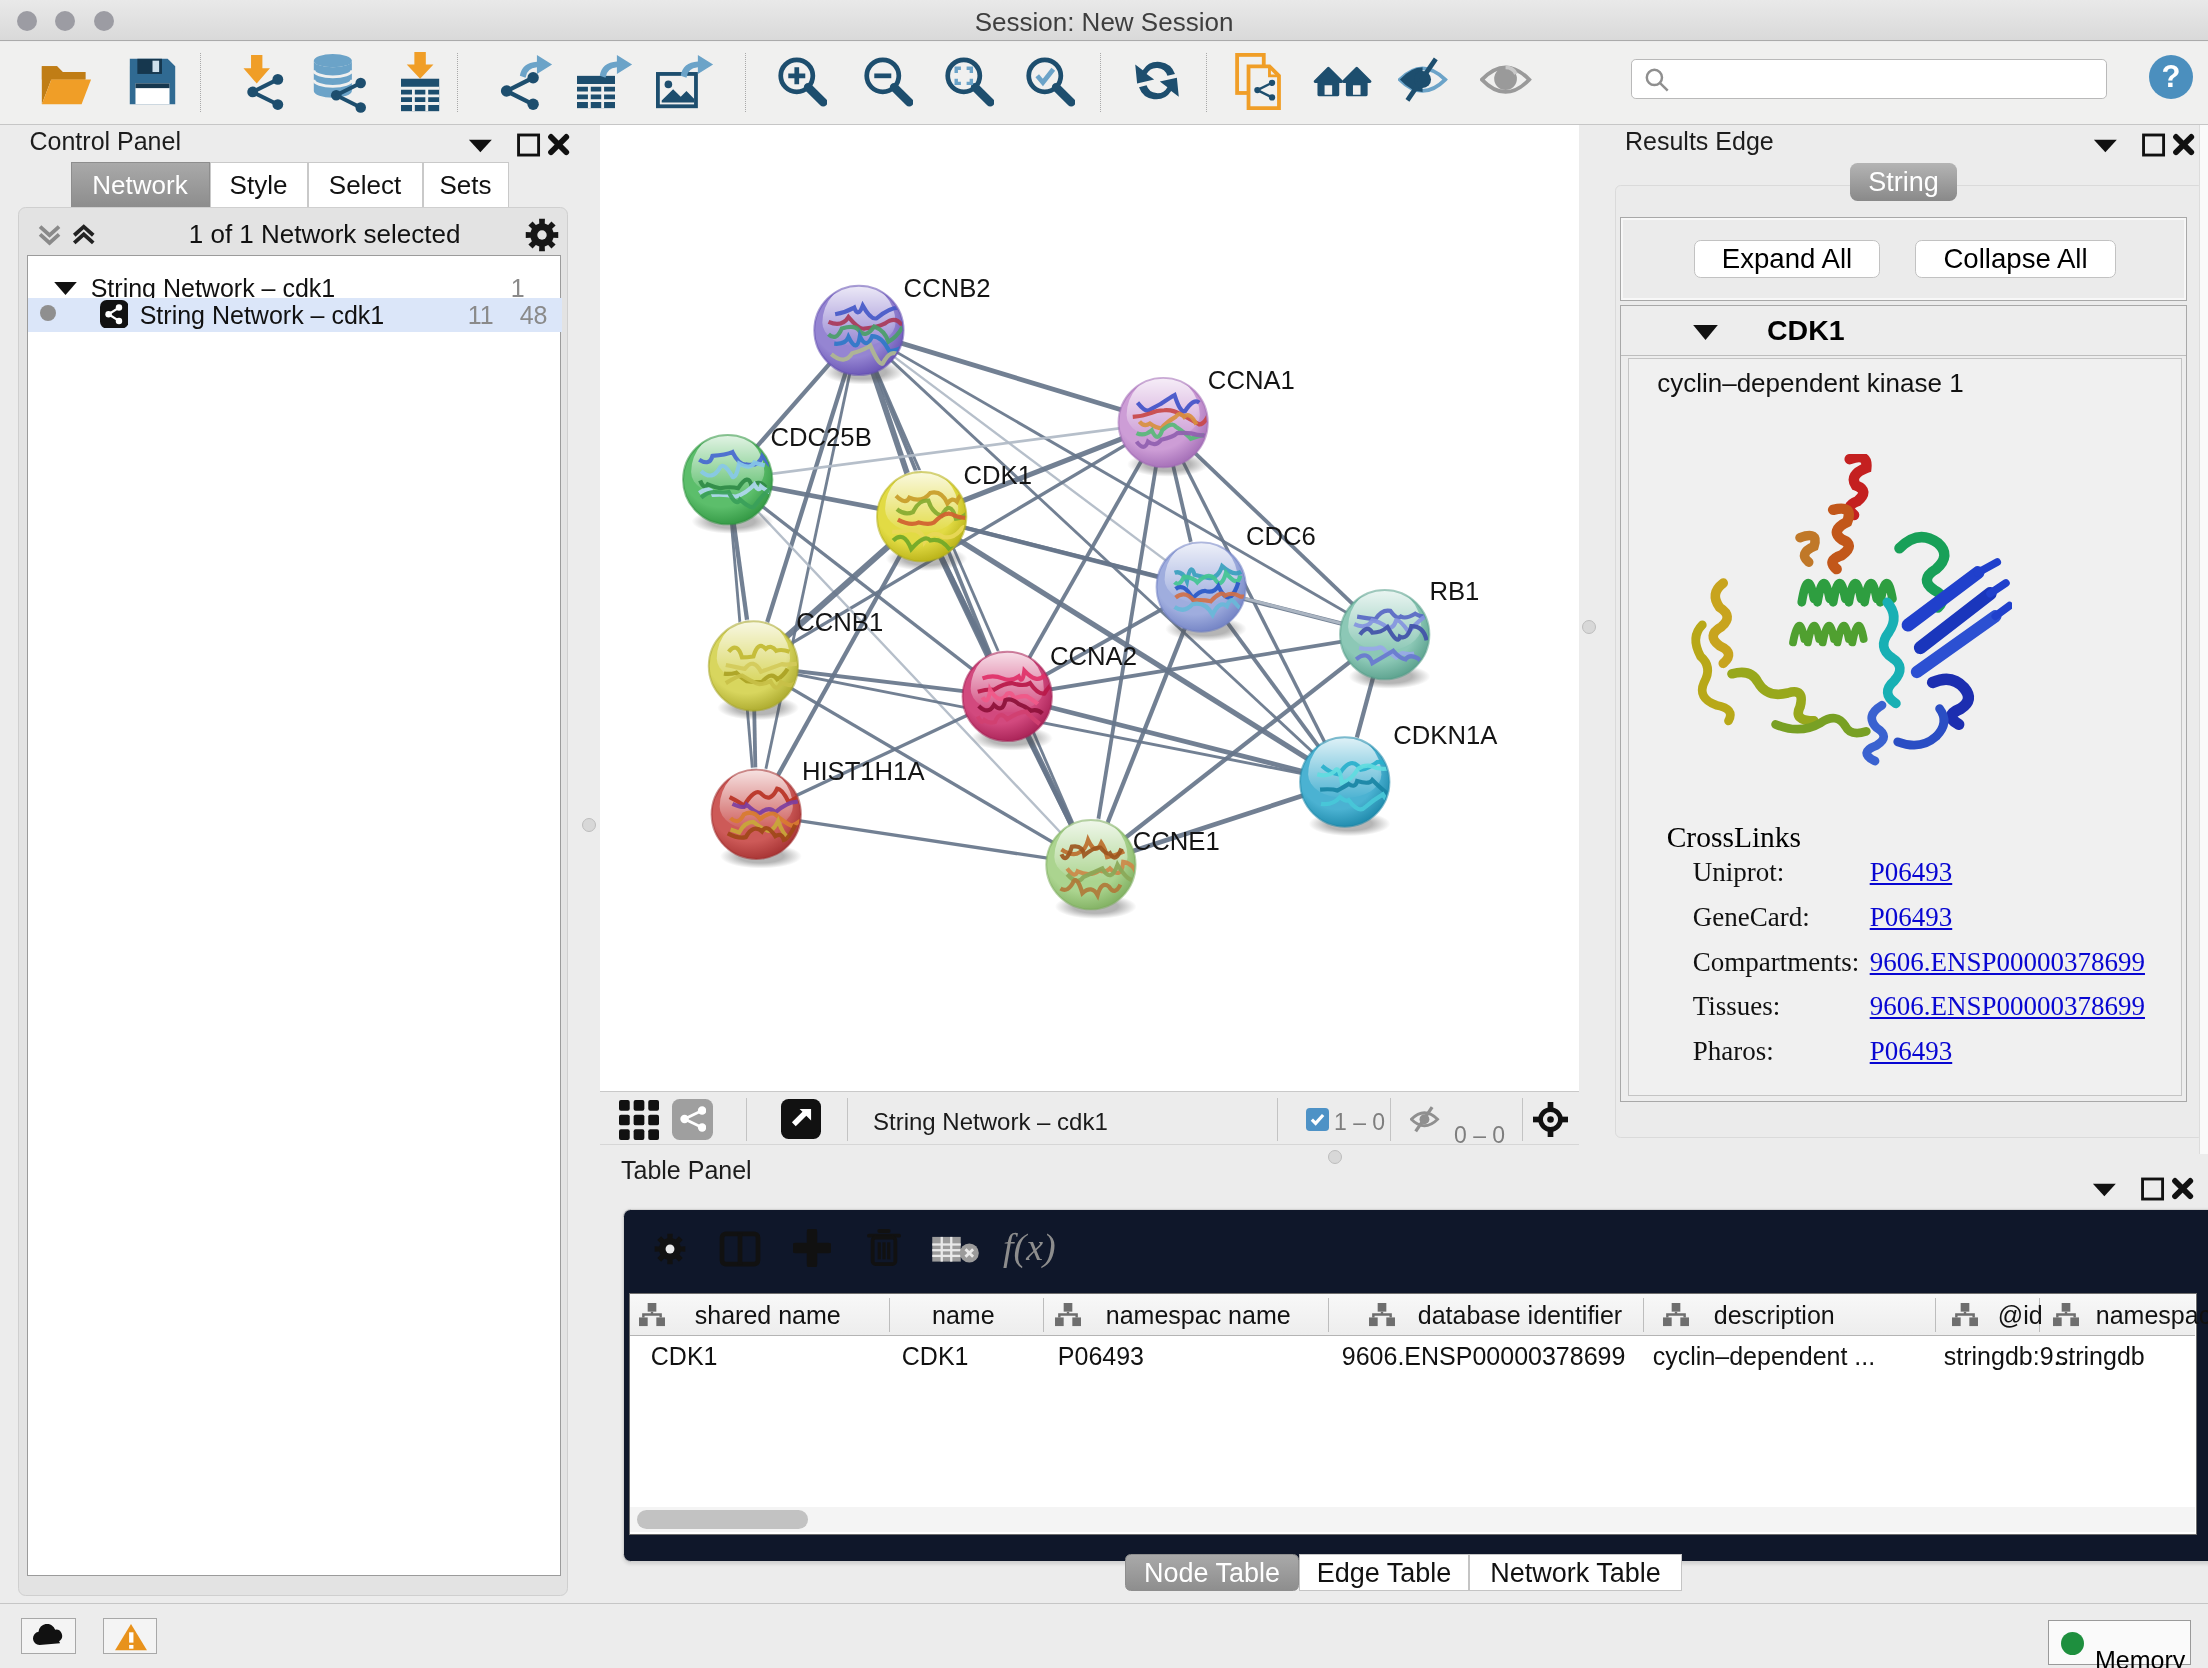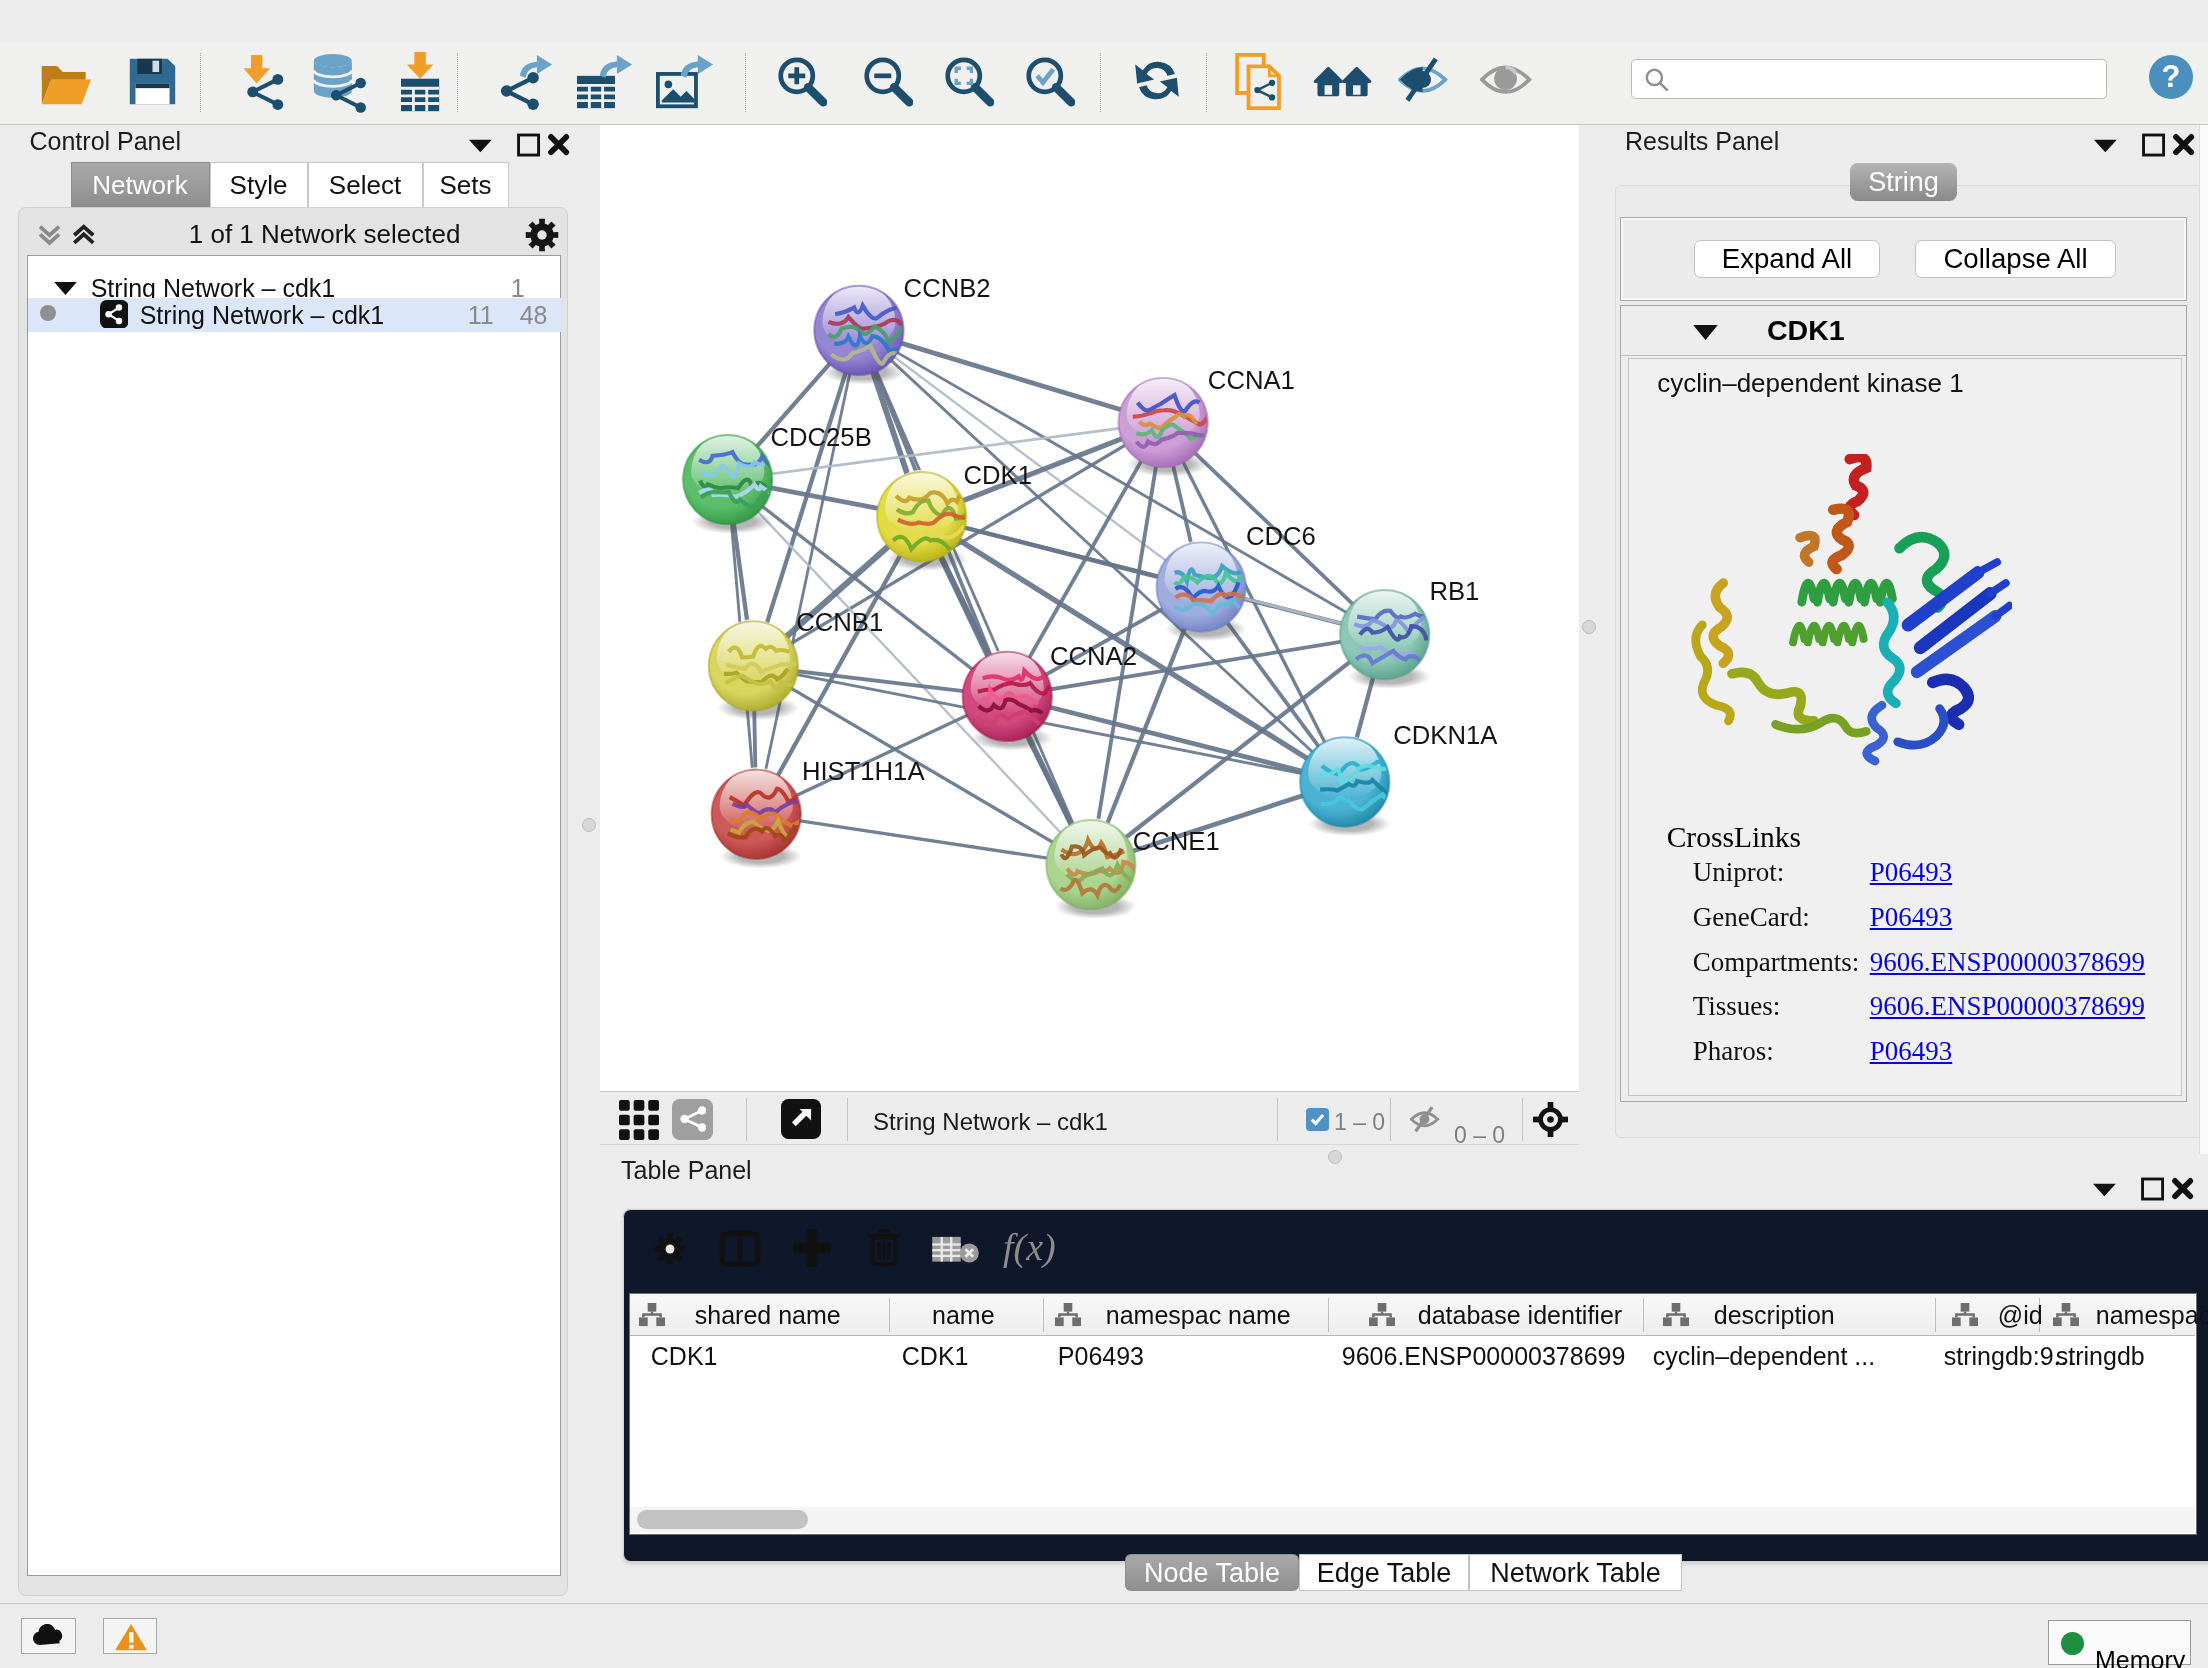--- a/index.html
+++ b/index.html
@@ -92,20 +92,26 @@
 
 
 #statusbar { position:absolute; left:0; top:1603px; width:2208px; height:66px;
   background:#ececec; border-top:1px solid #c6c6c6; }
 .sbtn { position:absolute; background:#f4f4f4; border:1px solid #a8a8a8; }
 </style>
 </head>
 <body>
 <div id="win">
 
+  <div id="titlebar">
+    <div id="title">Session: New Session</div>
+    <div class="tl" style="left:17px;"></div>
+    <div class="tl" style="left:55px;"></div>
+    <div class="tl" style="left:94px;"></div>
+  </div>
 
   <div id="toolbar">
     <div id="tb-icons">
         <svg style="position:absolute;left:38px;top:13.3px;" width="55" height="53" viewBox="0 0 58 56">
           <path d="M4 12 L20 12 L26 18 L50 18 L50 26 L4 26 Z" fill="#b5720f"></path>
           <path d="M4 12 L4 52 L14 26 L50 26 L50 18 L26 18 L20 12 Z" fill="#c07d15"></path>
           <path d="M14 26 L56 26 L46 52 L4 52 Z" fill="#f09e27"></path>
         </svg>
 <svg style="position:absolute;left:126px;top:13.3px;" width="53" height="53" viewBox="0 0 56 56">
           <path d="M4 4 L44 4 L52 12 L52 52 L4 52 Z" fill="#306a92"></path>
@@ -685,21 +691,21 @@
         </g>
         <circle cx="18.5" cy="18.5" r="3.5" fill="#111"></circle>
       </svg>
     </div>
 
   <div style="position:absolute;left:582px;top:818px;width:14.3px;height:14.3px;border-radius:50%;background:#d8d8d8;border:1px solid #bdbdbd;"></div>
   <div style="position:absolute;left:1582px;top:620px;width:14.3px;height:14.3px;border-radius:50%;background:#d8d8d8;border:1px solid #bdbdbd;"></div>
   <div style="position:absolute;left:1328px;top:1150px;width:14.3px;height:14.3px;border-radius:50%;background:#d8d8d8;border:1px solid #bdbdbd;"></div>
 
   <div id="rp">
-    <div class="ptitle" style="position:absolute;left:43px;top:1.9px;">Results Panel</div>
+    <div class="ptitle" style="position:absolute;left:43px;top:1.9px;">Results Edge</div>
     <svg class="hicons" style="left:510px;top:7.6px;" width="105" height="25" viewBox="0 0 110 26">
       <path d="M2 7 L26 7 L14 20 Z" fill="#111"></path>
       <rect x="54" y="2" width="21" height="21" fill="none" stroke="#111" stroke-width="3"></rect>
       <path d="M88 4 L104 20 M104 4 L88 20" stroke="#111" stroke-width="6" stroke-linecap="round"></path>
     </svg>
     <div id="rp-box"></div>
     <div id="rp-stringtab">String</div>
     <div id="rp-expbox">
       <div class="rpbtn" style="left:73px;width:186px;">Expand All</div>
       <div class="rpbtn" style="left:294px;width:201px;">Collapse All</div>

